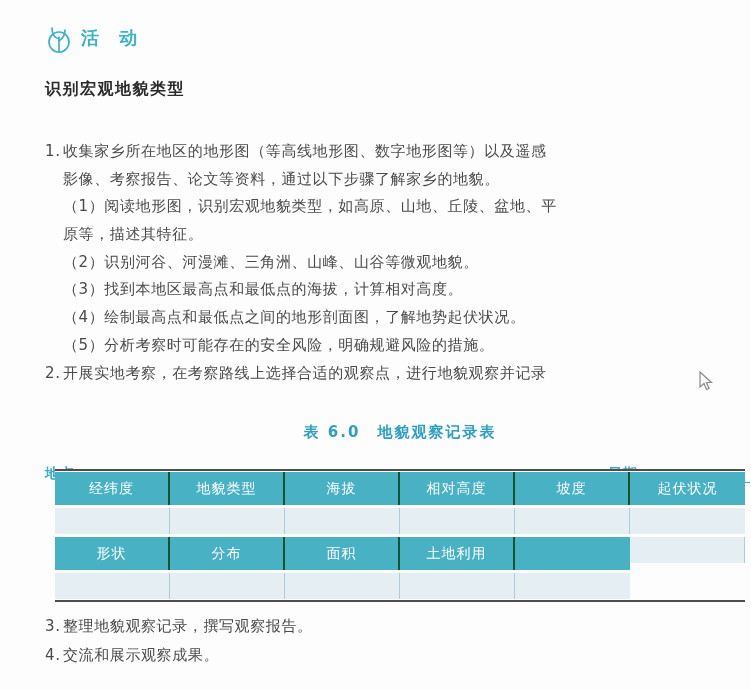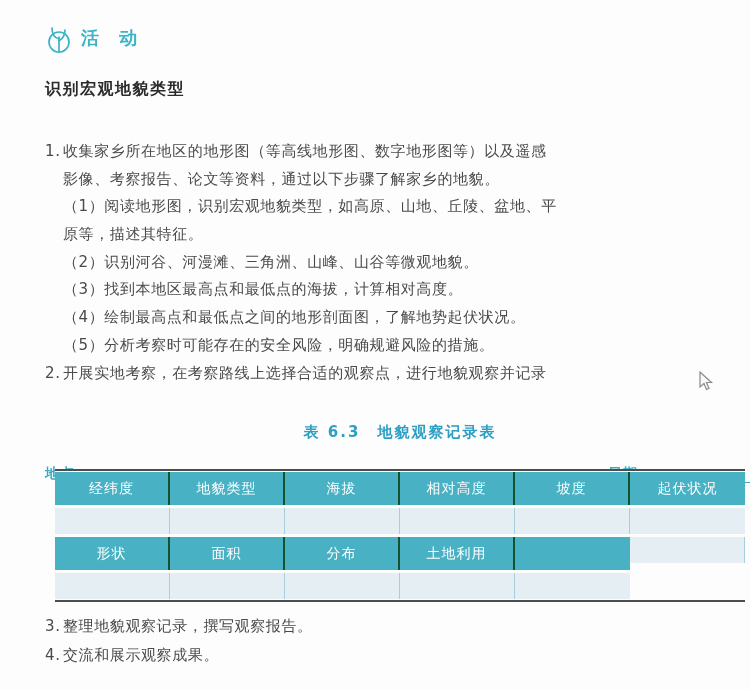--- a/index.html
+++ b/index.html
@@ -65,21 +65,21 @@
     <div class="line"><span class="num"></span><span>影像、考察报告、论文等资料，通过以下步骤了解家乡的地貌。</span></div>
     <div class="line"><span class="num"></span><span>（1）阅读地形图，识别宏观地貌类型，如高原、山地、丘陵、盆地、平</span></div>
     <div class="line"><span class="num"></span><span>原等，描述其特征。</span></div>
     <div class="line"><span class="num"></span><span>（2）识别河谷、河漫滩、三角洲、山峰、山谷等微观地貌。</span></div>
     <div class="line"><span class="num"></span><span>（3）找到本地区最高点和最低点的海拔，计算相对高度。</span></div>
     <div class="line"><span class="num"></span><span>（4）绘制最高点和最低点之间的地形剖面图，了解地势起伏状况。</span></div>
     <div class="line"><span class="num"></span><span>（5）分析考察时可能存在的安全风险，明确规避风险的措施。</span></div>
     <div class="line"><span class="num">2.</span><span>开展实地考察，在考察路线上选择合适的观察点，进行地貌观察并记录</span></div>
   </div>
 
-  <div class="table-caption">表 6.3　地貌观察记录表</div>
+  <div class="table-caption">表 6.0　地貌观察记录表</div>
 
   <div class="meta-row">
     <span class="meta-field">
       <span>地点</span>
       <span class="blank-line blank-location"></span>
     </span>
     <span class="meta-field">
       <span>日期</span>
       <span class="blank-line blank-date"></span>
     </span>
@@ -94,22 +94,22 @@
     <div class="hcell cell-last">起伏状况</div>
 
     <div class="ecell"></div>
     <div class="ecell"></div>
     <div class="ecell"></div>
     <div class="ecell"></div>
     <div class="ecell"></div>
     <div class="ecell cell-last"></div>
 
     <div class="hcell">形状</div>
+    <div class="hcell">分布</div>
     <div class="hcell">面积</div>
-    <div class="hcell">分布</div>
     <div class="hcell">土地利用</div>
     <div class="hcell cell-last"></div>
 
     <div class="ecell"></div>
     <div class="ecell"></div>
     <div class="ecell"></div>
     <div class="ecell"></div>
     <div class="ecell"></div>
     <div class="ecell cell-last"></div>
   </div>

